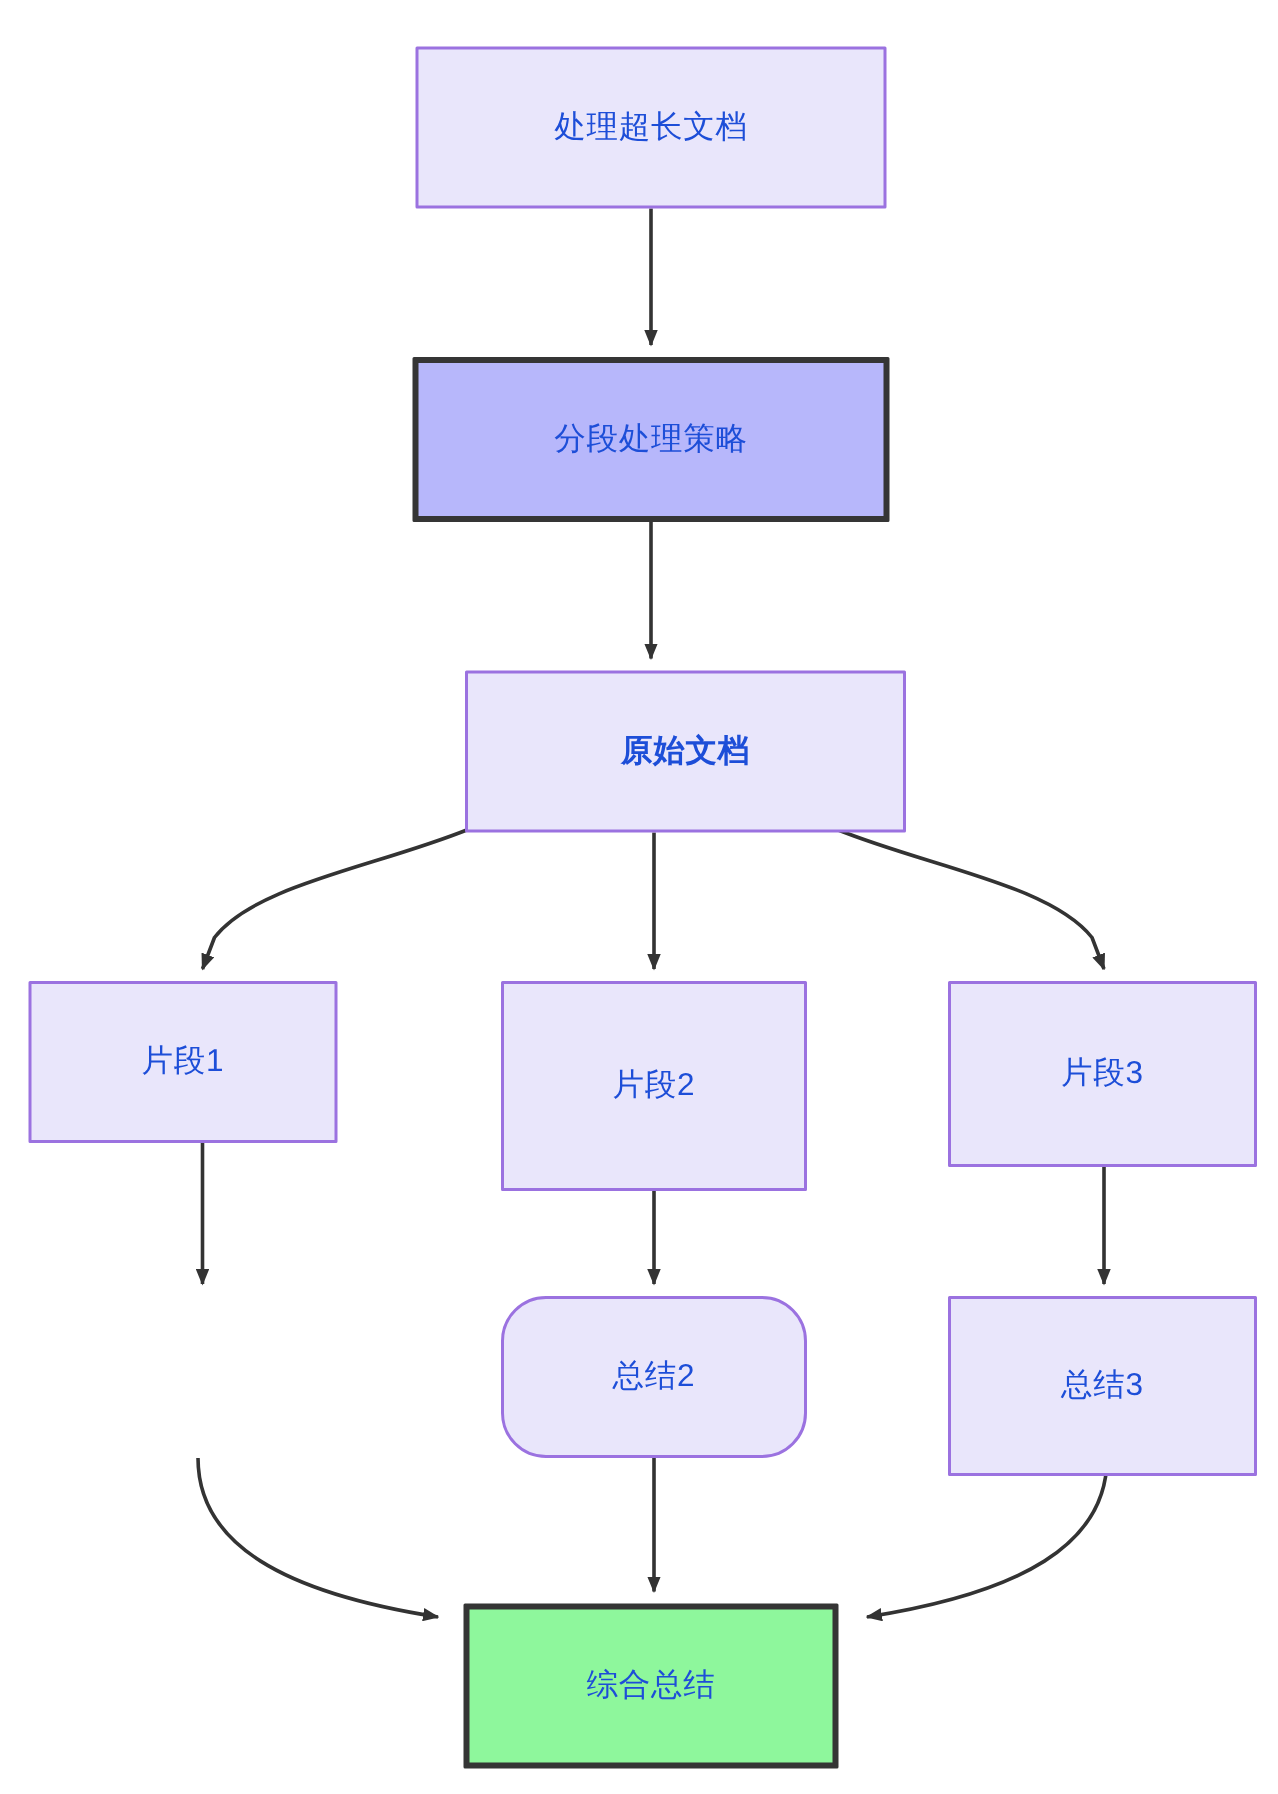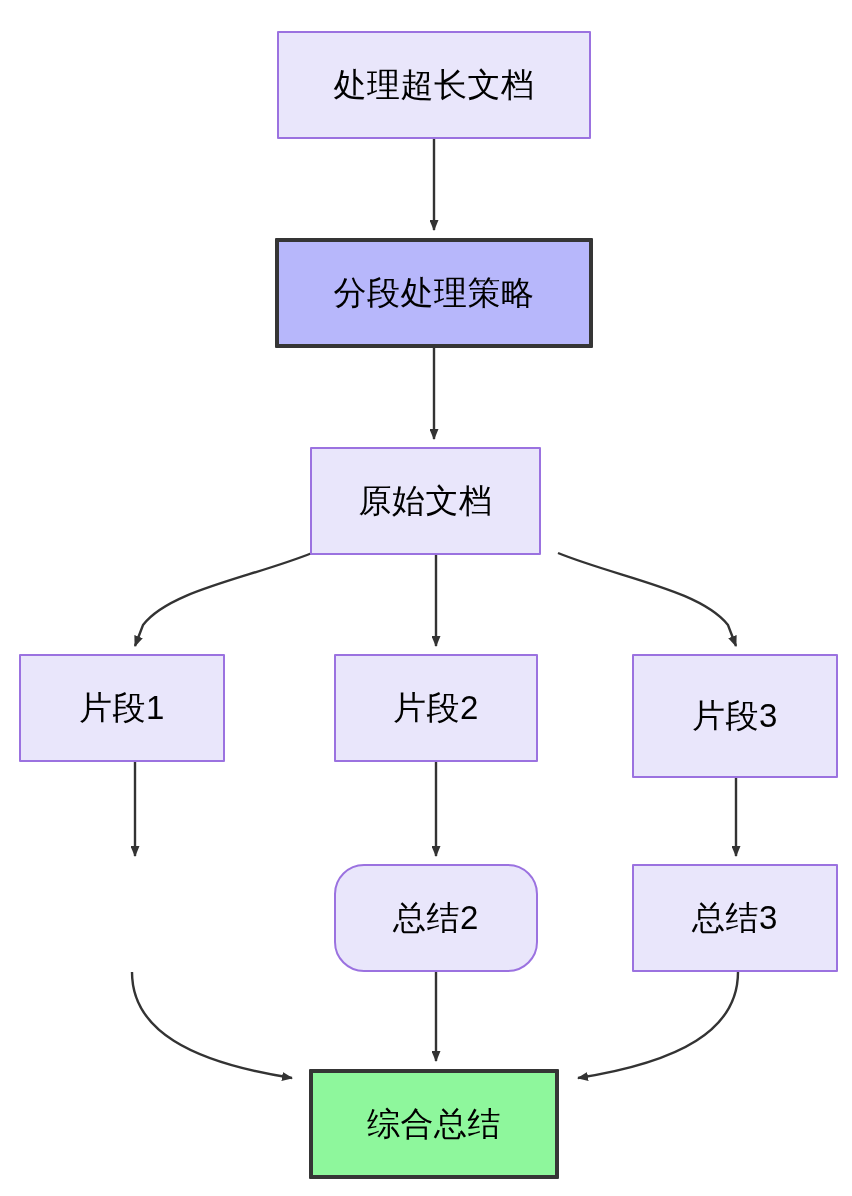--- a/index.html
+++ b/index.html
@@ -26,22 +26,22 @@
     pointer-events: none;
   }
   .node {
     position: absolute;
     box-sizing: border-box;
     display: flex;
     align-items: center;
     justify-content: center;
     text-align: center;
     line-height: 1.2;
-    color: #000000;
-    font-size: 33px;
+    color: #1d4ed8;
+    font-size: 21px;
     letter-spacing: 0.5px;
     background: #e9e6fb;
     border: 2px solid #9b72e0;
     border-radius: 1px;
   }
   .node.highlight {
     background: #b7b7fb;
     border: 4px solid #353535;
   }
   .node.result {
@@ -49,29 +49,29 @@
     border: 4px solid #353535;
   }
   .node-label {
     display: block;
     white-space: nowrap;
   }
 
   
   #node-long-document { left: 277px; top: 31px;  width: 314px; height: 108px; }
   #node-chunk-strategy{ left: 275px; top: 238px; width: 318px; height: 110px; }
-  #node-source-doc    { left: 310px; top: 447px; width: 231px; height: 108px; }
+  #node-source-doc    { left: 310px; top: 447px; width: 294px; height: 108px; font-weight: bold; }
 
   #node-fragment-1 { left: 19px;  top: 654px; width: 206px; height: 108px; }
-  #node-fragment-2 { left: 334px; top: 654px; width: 204px; height: 108px; }
+  #node-fragment-2 { left: 334px; top: 654px; width: 204px; height: 140px; }
   #node-fragment-3 { left: 632px; top: 654px; width: 206px; height: 124px; }
 
   #node-summary-1 { left: 32px;  top: 864px; width: 206px; height: 108px; }
   #node-summary-2 { left: 334px; top: 864px; width: 204px; height: 108px; border-radius: 30px; }
-  #node-summary-3 { left: 632px; top: 864px; width: 206px; height: 108px; }
+  #node-summary-3 { left: 632px; top: 864px; width: 206px; height: 120px; }
 
   #node-final-summary { left: 309px; top: 1069px; width: 250px; height: 110px; }
 </style>
 </head>
 <body>
 
 <div id="flowchart-root">
 
   <svg id="edge-layer" viewBox="0 0 852 1196" width="852" height="1196" xmlns="http://www.w3.org/2000/svg">
     <defs>

